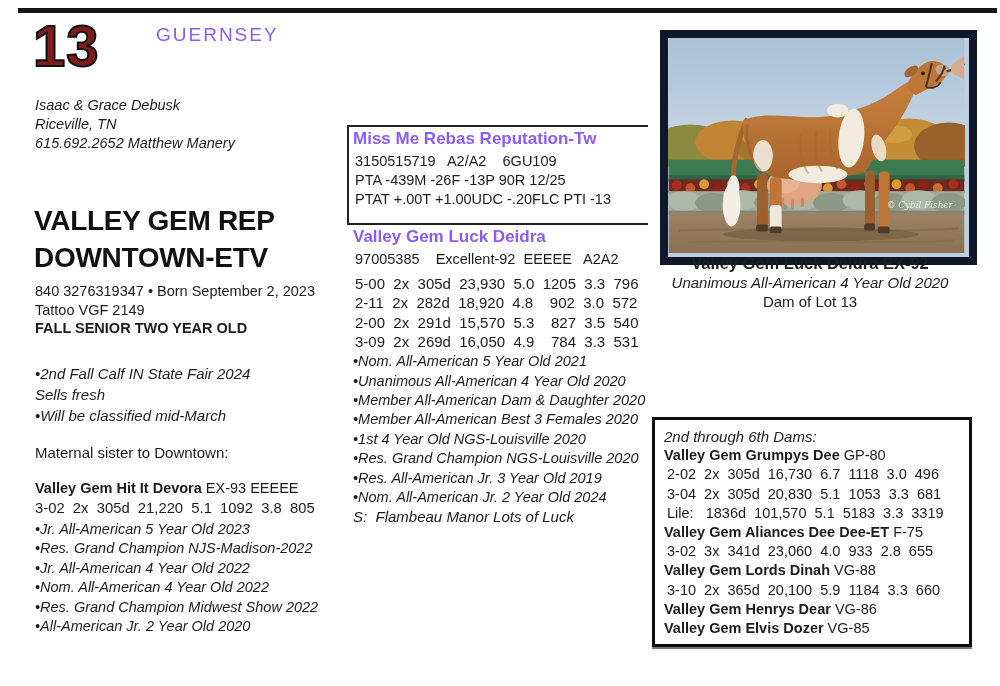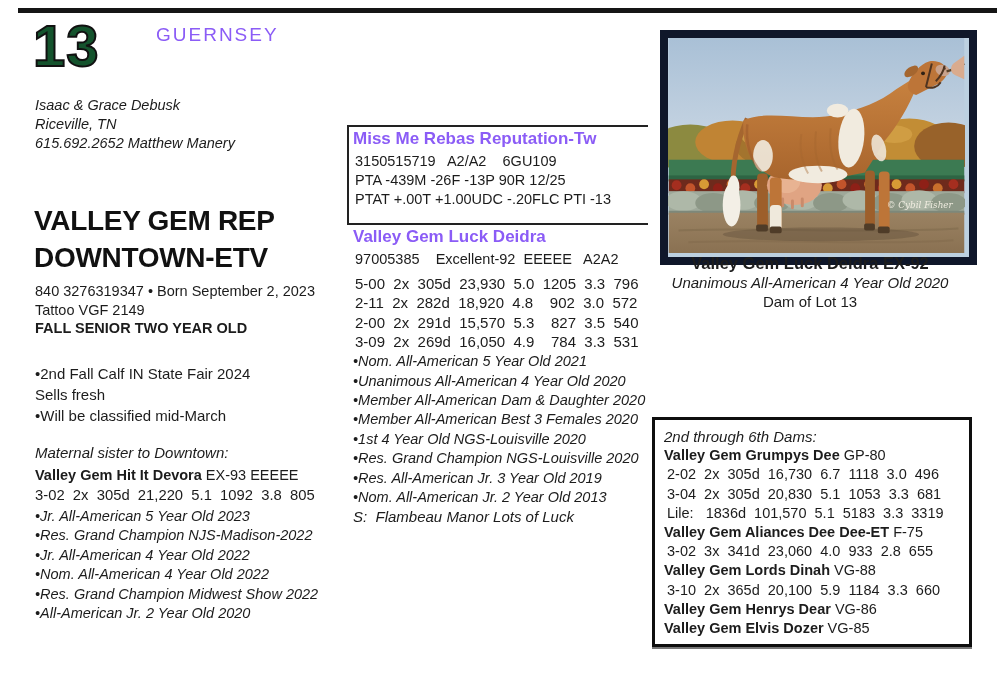--- a/index.html
+++ b/index.html
@@ -1,32 +1,32 @@
 <!DOCTYPE html>
 <html><head>
 <meta charset="utf-8">
 <style>
   html,body{margin:0;padding:0;background:#ffffff;}
   .page{position:relative;width:1000px;height:686px;background:#fff;overflow:hidden;
         font-family:"Liberation Sans",sans-serif;color:#1c1c1c;}
   .top-rule{position:absolute;left:18px;top:8px;width:979px;height:5px;background:#151515;}
 
   
-  .lot{position:absolute;left:33px;top:12px;font-size:58px;font-weight:bold;color:#14532d;
+  .lot{position:absolute;left:33px;top:12px;font-size:58px;font-weight:bold;color:#7f1d1d;
        letter-spacing:1px;-webkit-text-stroke:2px #111;}
   .breed{position:absolute;left:156px;top:24px;font-size:19px;letter-spacing:2px;color:#8b5cf6;}
   .consignor{position:absolute;left:35px;top:96px;font-size:14.5px;line-height:19px;font-style:italic;}
   .title{position:absolute;left:34px;top:202px;font-size:28px;font-weight:bold;line-height:37px;
          letter-spacing:-0.3px;color:#111;}
   .idline{position:absolute;left:35px;top:283px;font-size:14.5px;text-align:right;}
   .tattoo{position:absolute;left:35px;top:302px;font-size:14.5px;}
   .classline{position:absolute;left:35px;top:320px;font-size:14.5px;font-weight:bold;}
-  .notes{position:absolute;left:35px;top:363px;font-size:15px;line-height:21px;}
+  .notes{position:absolute;left:35px;top:363px;font-size:15px;line-height:21px;font-style:italic;}
   .sister{position:absolute;left:35px;top:443px;width:300px;font-size:14.5px;line-height:19.5px;}
-  .sister .intro{font-style:italic;font-size:15px;margin-bottom:3px;}
+  .sister .intro{font-size:15px;margin-bottom:16px;}
   .sister .nameline{margin-bottom:1px;}
   .b{font-weight:bold;}
   .rec{white-space:pre;font-size:14.8px;}
   .sister .awards{font-style:italic;margin-top:1px;}
 
   
   .sire-rule{position:absolute;left:347px;top:125px;width:301px;height:2px;background:#222;}
   .dam-rule{position:absolute;left:347px;top:223px;width:301px;height:2px;background:#222;}
   .ped-vline{position:absolute;left:347px;top:125px;width:2px;height:100px;background:#222;}
   .sire{position:absolute;left:353px;top:129px;width:300px;}
@@ -116,21 +116,21 @@
         <div class="rec">3-09  2x  269d  16,050  4.9    784  3.3  531</div>
       </div>
     <div class="awards">
         <div>•Nom. All-American 5 Year Old 2021</div>
         <div>•Unanimous All-American 4 Year Old 2020</div>
         <div>•Member All-American Dam &amp; Daughter 2020</div>
         <div>•Member All-American Best 3 Females 2020</div>
         <div>•1st 4 Year Old NGS-Louisville 2020</div>
         <div>•Res. Grand Champion NGS-Louisville 2020</div>
         <div>•Res. All-American Jr. 3  Year Old 2019</div>
-        <div>•Nom. All-American Jr. 2 Year Old 2013</div>
+        <div>•Nom. All-American Jr. 2 Year Old 2024</div>
       </div>
     <div class="sirenote">S:  Flambeau Manor Lots of Luck</div>
   </div>
 
   <div class="photo-frame">
     <svg width="297" height="215" viewBox="0 0 301 219">
       <defs>
         <linearGradient id="skyG" x1="0" y1="0" x2="0" y2="1">
           <stop offset="0" stop-color="#a9c0d6"></stop>
             <stop offset="1" stop-color="#cdd9e5"></stop>

